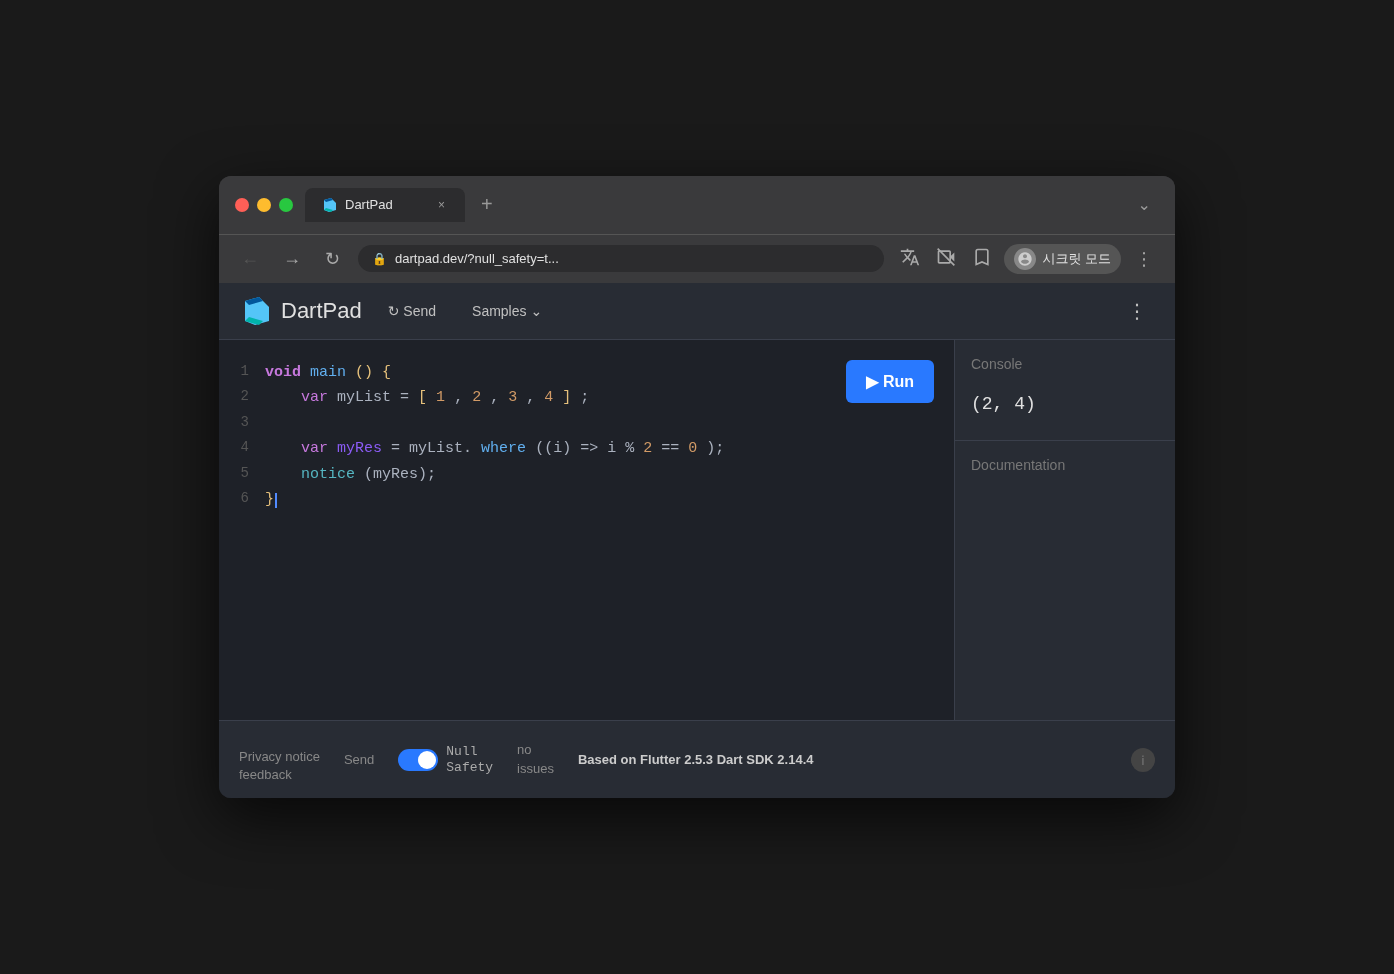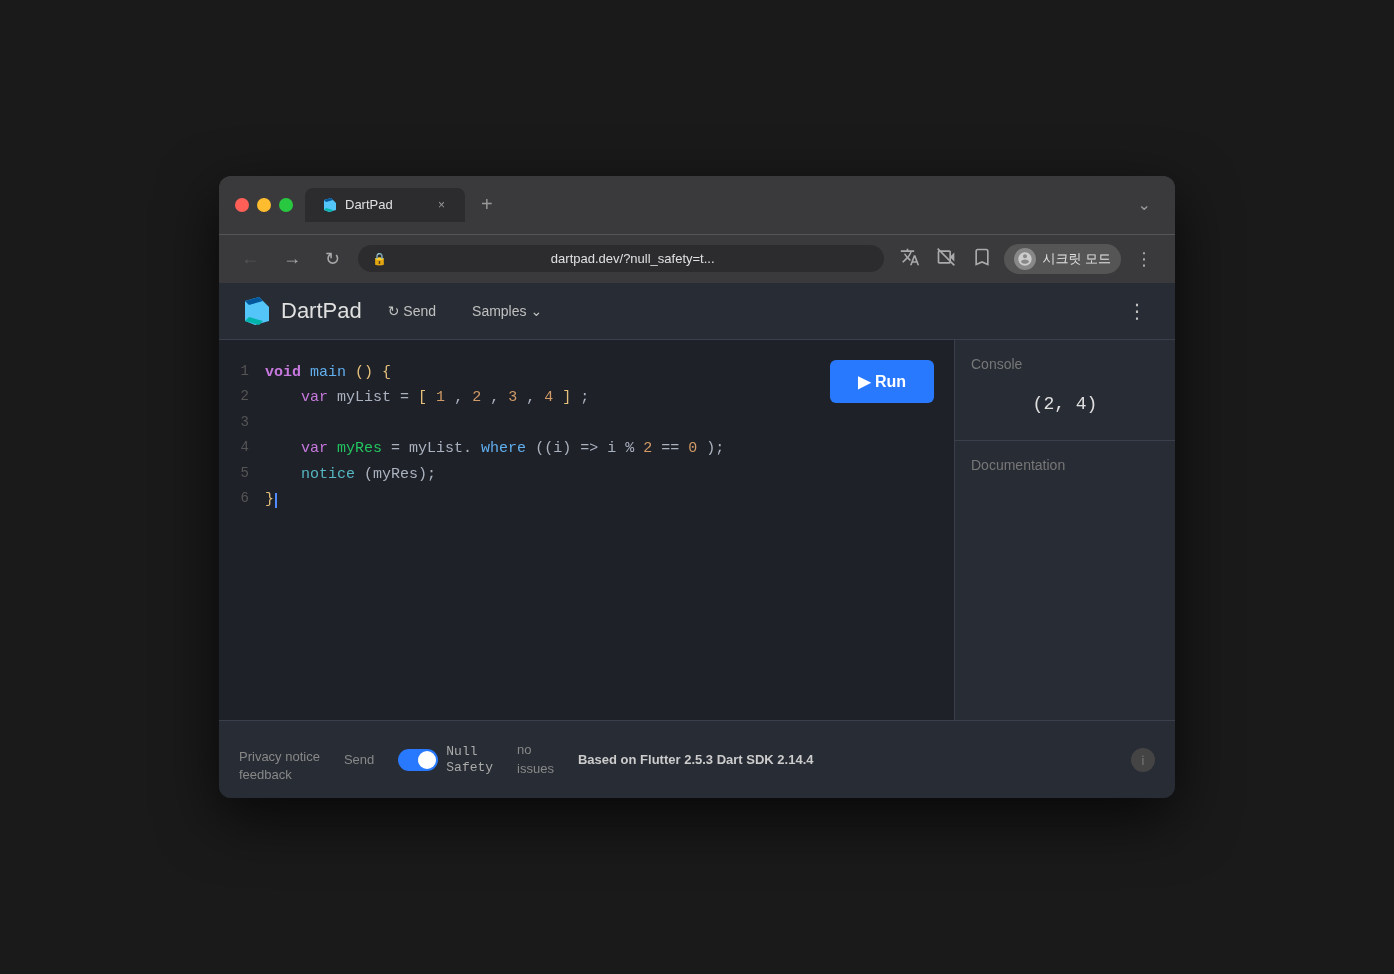--- a/index.html
+++ b/index.html
@@ -111,21 +111,21 @@
       background: #2c2c2e;
       border-radius: 20px;
       padding: 6px 14px;
       display: flex;
       align-items: center;
       gap: 8px;
       color: #e0e0e0;
       font-size: 13px;
     }
     .address-bar .lock-icon { color: #aaa; font-size: 12px; }
-    .address-text { flex: 1; color: #e0e0e0; text-align: center; }
+    .address-text { flex: 1; color: #e0e0e0; }
     .nav-actions {
       display: flex;
       align-items: center;
       gap: 8px;
     }
     .nav-action-btn {
       color: #aaa;
       font-size: 16px;
       cursor: pointer;
       padding: 4px;
@@ -224,21 +224,21 @@
       border-right: 1px solid #3a3f4b;
     }
     .run-button {
       position: absolute;
       top: 20px;
       right: 20px;
       background: #2979ff;
       color: white;
       border: none;
       border-radius: 6px;
-      padding: 12px 28px;
+      padding: 12px 20px;
       font-size: 16px;
       font-weight: 600;
       cursor: pointer;
       display: flex;
       align-items: center;
       gap: 8px;
     }
 
     .code-lines {
       font-family: 'Courier New', 'Consolas', monospace;
@@ -262,21 +262,21 @@
       flex: 1;
     }
 
     
     .kw-void { color: #c678dd; font-weight: bold; }
     .kw-var { color: #c678dd; }
     .fn-name { color: #61afef; }
     .bracket { color: #e5c07b; }
     .number { color: #d19a66; }
     .method { color: #61afef; }
-    .string-cyan { color: #22c55e; }
+    .string-cyan { color: #8b5cf6; }
     .fn-print { color: #56b6c2; }
     .cursor {
       display: inline-block;
       width: 2px;
       height: 1em;
       background: #528bff;
       margin-left: 1px;
       vertical-align: text-bottom;
     }
 
@@ -293,21 +293,20 @@
     }
     .panel-title {
       color: #777;
       font-size: 14px;
       margin-bottom: 12px;
     }
     .console-output {
       color: #e0e0e0;
       font-family: 'Courier New', monospace;
       font-size: 18px;
-      text-align: center;
       padding: 10px 0;
     }
     .doc-section {
       padding: 16px;
       flex: 1;
     }
     .doc-title {
       color: #777;
       font-size: 14px;
     }

